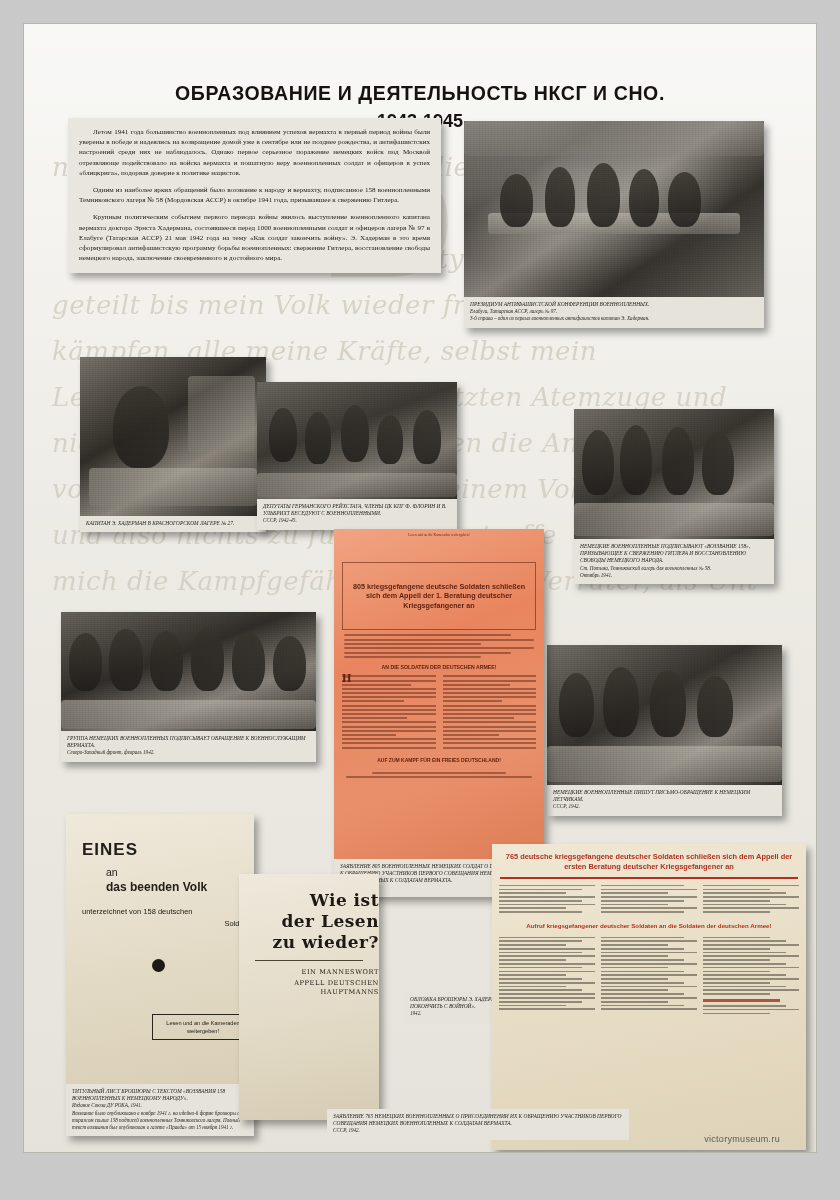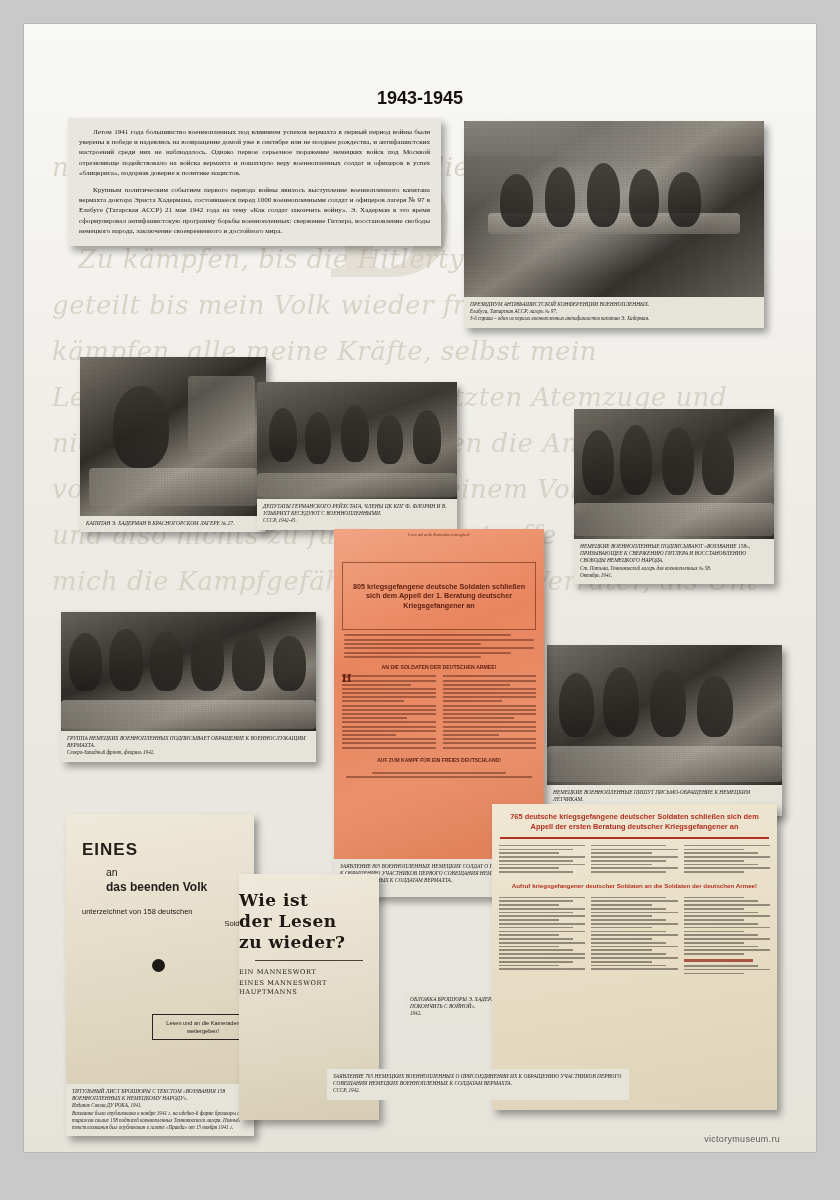--- a/index.html
+++ b/index.html
@@ -181,21 +181,21 @@
   .appell-sub{font-family:"Liberation Sans", sans-serif;font-size:7.5px;margin:12px 0 0 16px;line-height:11px;}
   .appell-dot{width:13px;height:13px;border-radius:50%;background:#1d1a15;margin:30px 0 0 86px;}
   .appell-box{
     margin:42px 0 0 86px;border:1px solid #2a251c;padding:4px 6px;display:inline-block;
     font-family:"Liberation Sans", sans-serif;font-size:5.6px;line-height:8px;text-align:center;
   }
 
   .doc.gothic{
     background:linear-gradient(170deg,#efe9dc,#e0d7c2 70%,#d6ccb4);
     color:#1d1a15;
-    text-align:left;
+    text-align:right;
   }
   .goth-line{
     font-family:"DejaVu Serif", serif;font-weight:bold;font-size:17px;line-height:21px;letter-spacing:.5px;
   }
   .goth-small{font-family:"DejaVu Serif", serif;font-size:6.6px;line-height:9px;margin-top:14px;letter-spacing:.6px;}
   .goth-rule{height:1px;background:#4a4334;margin:7px 16px;}
 
   .doc.news{
     background:linear-gradient(170deg,#f0e7d4,#e6dcc3 55%,#ded3b8);
     color:#231f18;
@@ -235,25 +235,27 @@
 geteilt bis mein Volk wieder frei ist und also
 kämpfen, alle meine Kräfte, selbst mein
 Leben einzusetzen bis zum letzten Atemzuge und
 nicht zu ruhen im Kampf gegen die Antifaschisten
 vorzügliche und also traut meinem Volk
 und also nichts zu fürchten, so treffe
 mich die Kampfgefährten mich als Verräter, als Unt-
 rümmen.</div>
 
   <div class="title-wrap">
+    <div class="title">ОБРАЗОВАНИЕ И ДЕЯТЕЛЬНОСТЬ НКСГ И СНО.</div>
     <div class="subtitle">1943-1945</div>
   </div>
 
   <div class="card shadow textblock" style="left:44px;top:94px;width:351px;">
     <p>Летом 1941 года большинство военнопленных под влиянием успехов вермахта в первый период войны были уверены в победе и надеялись на возвращение домой уже в сентябре или не позднее рождества, и антифашистских настроений среди них не наблюдалось. Однако первое серьезное поражение немецких войск под Москвой отрезвляюще подействовало на войска вермахта и пошатнуло веру военнопленных солдат и офицеров в успех «блицкрига», подорвав доверие к политике нацистов.</p>
+    <p>Одним из наиболее ярких обращений было воззвание к народу и вермахту, подписанное 158 военнопленными Темниковского лагеря № 58 (Мордовская АССР) в октябре 1941 года, призывавшее к свержению Гитлера.</p>
     <p>Крупным политическим событием первого периода войны явилось выступление военнопленного капитана вермахта доктора Эрнста Хадермана, состоявшееся перед 1000 военнопленными солдат и офицеров лагеря № 97 в Елабуге (Татарская АССР) 21 мая 1942 года на тему «Как солдат закончить войну». Э. Хадерман в это время сформулировал антифашистскую программу борьбы военнопленных: свержение Гитлера, восстановление свободы немецкого народа, заключение своевременного и достойного мира.</p>
   </div>
 
   <div class="card shadow" style="left:440px;top:97px;width:300px;">
     <div class="photo" style="height:176px;">
       <div class="inner"></div>
       <div class="figs">
         <b style="left:8%;top:52%;width:84%;height:12%;"></b>
         <i style="left:12%;top:30%;width:11%;height:30%;"></i>
         <i style="left:27%;top:26%;width:10%;height:34%;"></i>
@@ -447,29 +449,29 @@
     </div>
   </div>
 
   <div class="card shadow" style="left:215px;top:850px;width:140px;">
     <div class="doc gothic" style="height:230px;padding-top:16px;">
       <div class="goth-line">Wie ist</div>
       <div class="goth-line">der Lesen</div>
       <div class="goth-line">zu wieder?</div>
       <div class="goth-rule"></div>
       <div class="goth-small" style="margin-top:6px;">EIN MANNESWORT</div>
-      <div class="goth-small" style="margin-top:2px;">EINES MANNESWORT HAUPTMANNS</div>
+      <div class="goth-small" style="margin-top:2px;">APPELL DEUTSCHEN HAUPTMANNS</div>
     </div>
     <div class="caption" style="position:absolute;left:165px;top:118px;width:125px;">
       <div class="t">ОБЛОЖКА БРОШЮРЫ Э. ХАДЕРМАНА «КАК ПОКОНЧИТЬ С ВОЙНОЙ».</div>
       <div class="t small">1942.</div>
     </div>
   </div>
 
-  <div class="card shadow" style="left:468px;top:780px;width:285px;">
+  <div class="card shadow" style="left:468px;top:820px;width:314px;">
     <div class="doc news" style="height:306px;">
       <div class="news-head">765 deutsche kriegsgefangene deutscher Soldaten schließen sich dem Appell der ersten Beratung deutscher Kriegsgefangener an</div>
       <div class="news-rule"></div>
       <div class="news-cols" style="padding-bottom:4px;">
         <div>
           <div class="ln"></div>
             <div class="ln m"></div>
             <div class="ln s"></div>
             <div class="ln"></div>
           <div class="ln m"></div>

